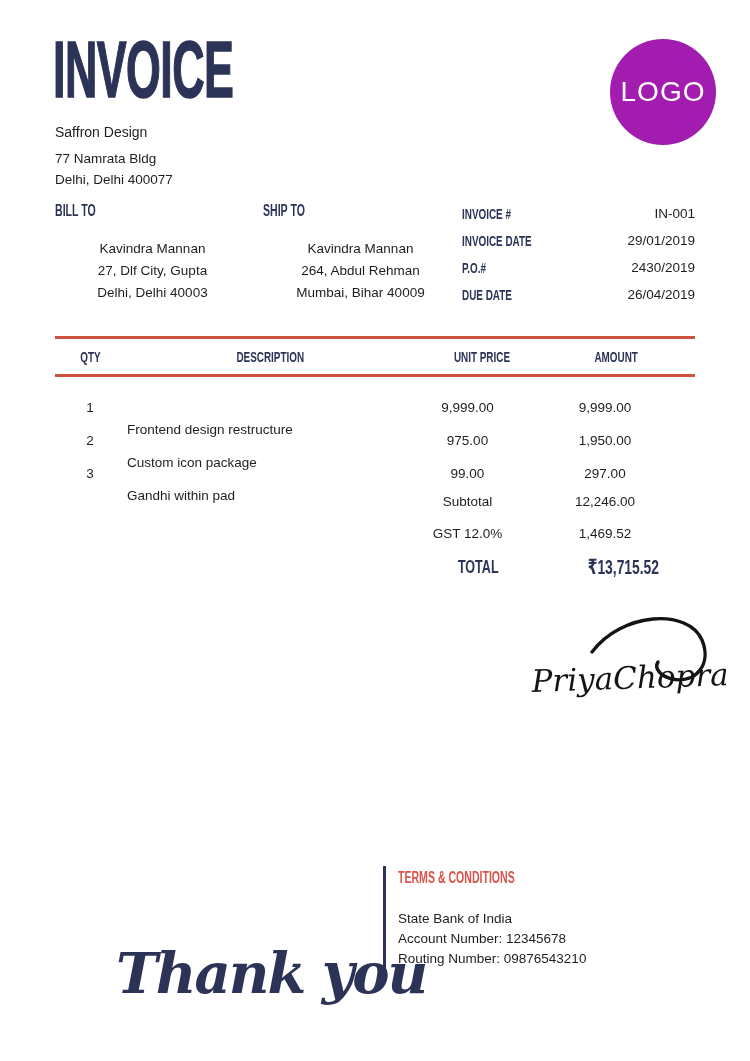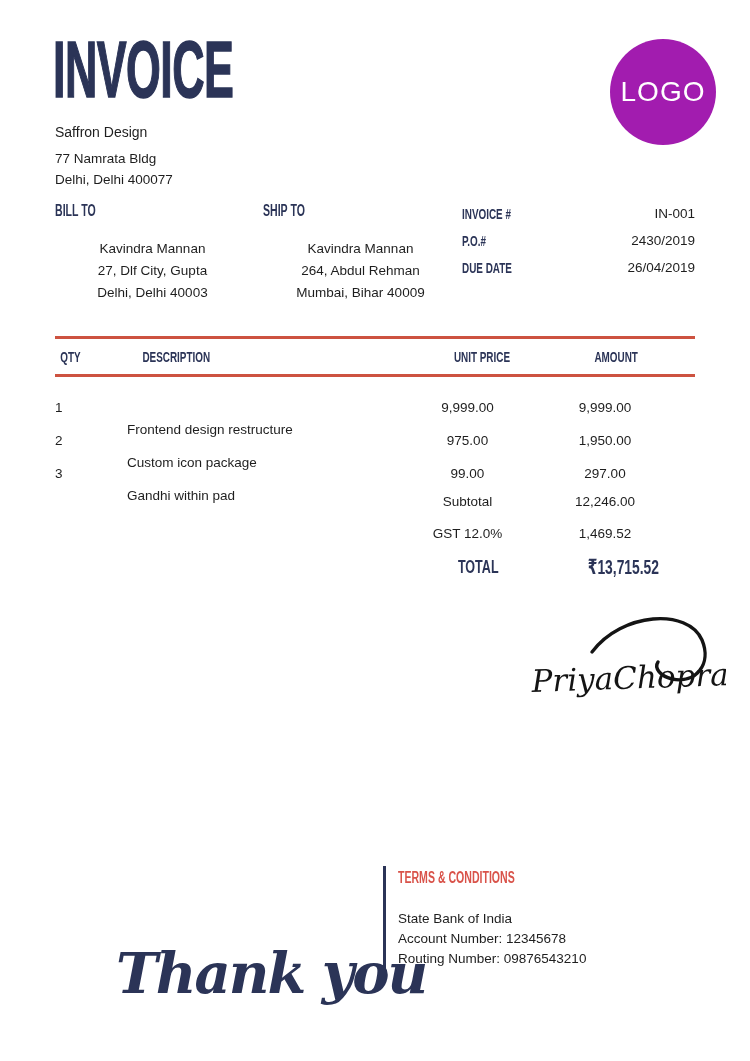--- a/index.html
+++ b/index.html
@@ -43,21 +43,21 @@
 
   .meta { position:absolute; left:462px; top:200px; width:233px; }
   .meta-row { display:flex; justify-content:space-between; align-items:center; height:27px; }
   .meta-label { font-size:15px; }
   .meta-value { font-size:13.5px; }
 
   .items { position:absolute; left:55px; top:336px; width:640px; }
   .grid4 { display:grid; grid-template-columns:70px 290px 105px 175px; }
   .thead { border-top:3px solid #cd5240; border-bottom:3px solid #cd5240; padding:8px 0 7px; }
   .th { font-size:15px; line-height:20px; }
-  .c { text-align:left; } .l { text-align:left;margin-top:45px; } .r { text-align:center; }
+  .c { text-align:center; } .l { text-align:left;margin-top:45px; } .r { text-align:center; }
   .pr { padding-right:5px; }
   .trow { height:33px; align-items:center; font-size:13.5px; }
   .cell-desc { padding-left:2px; }
 
   .totals { margin-top:9px; }
   .totrow { height:32px; align-items:center; font-size:13.5px; }
   .totrow.grand { height:36px; }
   .grand-label { font-size:19px; }
   .grand-value { font-size:21px; font-weight:bold; color:#2b3457;
     font-family:"Liberation Sans","DejaVu Sans",sans-serif; }
@@ -109,20 +109,24 @@
       <div class="line">Kavindra Mannan</div>
       <div class="line">264, Abdul Rehman</div>
       <div class="line">Mumbai, Bihar 40009</div>
     </div>
   </div>
 
   <div class="meta">
     <div class="meta-row">
       <span class="cond meta-label">INVOICE #</span>
       <span class="meta-value">IN-001</span>
+    </div>
+    <div class="meta-row">
+      <span class="cond meta-label">INVOICE DATE</span>
+      <span class="meta-value">29/01/2019</span>
     </div>
     <div class="meta-row">
       <span class="cond meta-label">P.O.#</span>
       <span class="meta-value">2430/2019</span>
     </div>
     <div class="meta-row">
       <span class="cond meta-label">DUE DATE</span>
       <span class="meta-value">26/04/2019</span>
     </div>
   </div>

